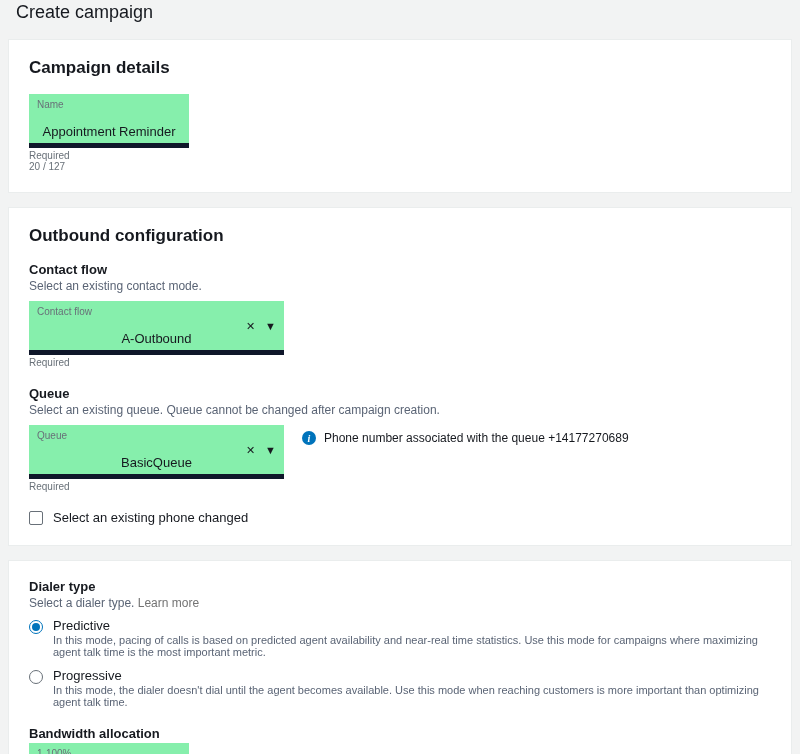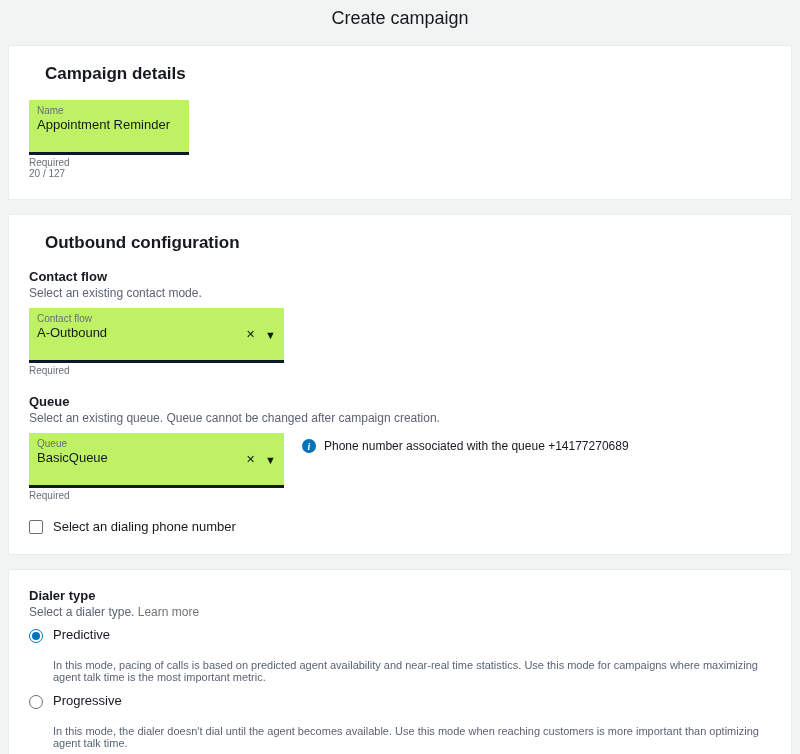--- a/index.html
+++ b/index.html
@@ -6,64 +6,63 @@
     body {
       font-family: "Amazon Ember", "Helvetica Neue", Arial, sans-serif;
       background: #f2f3f3;
       color: #16191f;
       font-size: 14px;
       width: 800px;
     }
     .page-title {
       font-size: 18px;
       font-weight: 400;
-      padding: 8px 16px 6px;
-      color: #16191f;
-      text-align: center;
+      padding: 2px 16px 6px;
+      color: #16191f;
     }
     .panel {
       background: #fff;
       margin: 10px 8px 14px;
       padding: 18px 20px 20px;
       border: 1px solid #eaeded;
     }
     .panel-title {
       font-size: 17px;
       font-weight: 700;
       margin-bottom: 16px;
       color: #16191f;
-      margin-left: 16px;
     }
     .field-label {
       font-size: 13px;
       font-weight: 700;
       color: #16191f;
       margin-bottom: 2px;
     }
     .field-help {
       font-size: 12px;
       color: #5a6475;
       margin-bottom: 8px;
     }
     .input-box {
       position: relative;
-      background: #bef264;
-      border-bottom: 3px solid #0f172a;
+      background: #86efac;
+      border-bottom: 5px solid #0f172a;
       width: 160px;
-      padding: 5px 8px 20px;
+      padding: 5px 8px 4px;
     }
     .input-box.wide { width: 255px; }
     .input-box .float-label {
       font-size: 10px;
       color: #687078;
     }
     .input-box .value {
       font-size: 13px;
       color: #16191f;
-      margin-top: 1px;
+      margin-top: 14px;
+      text-align: center;
     }
     .input-footer {
       display: flex;
       justify-content: space-between;
       font-size: 10px;
       color: #687078;
       margin-top: 2px;
       width: 160px;
       flex-direction: column;
     }
@@ -154,21 +153,21 @@
     }
     .radio.checked { border-color: #0073bb; }
     .radio-content { flex: 1; }
     .radio-title {
       font-size: 13px;
       color: #16191f;
     }
     .radio-desc {
       font-size: 11px;
       color: #5a6475;
-      margin-top: 17px;
+      margin-top: 1px;
     }
     .field-help .link-inline, .field-help a { color: #737373; text-decoration: none; }
   </style>
 </head>
 <body>
 
 <div class="page-title">Create campaign</div>
 
 <div class="panel">
   <div class="panel-title">Campaign details</div>
@@ -220,21 +219,21 @@
       </div>
       <div class="info-note">
         <span class="info-icon">i</span>
         <span>Phone number associated with the queue +14177270689</span>
       </div>
     </div>
   </div>
 
   <div class="checkbox-row">
     <span class="checkbox"></span>
-    <span>Select an dialing phone number</span>
+    <span>Select an existing phone changed</span>
   </div>
 </div>
 
 <div class="panel">
 
   <div class="section-block">
     <div class="field-label">Dialer type</div>
     <div class="field-help">
       <span>Select a dialer type.</span>
       <a class="link-inline">Learn more</a>

